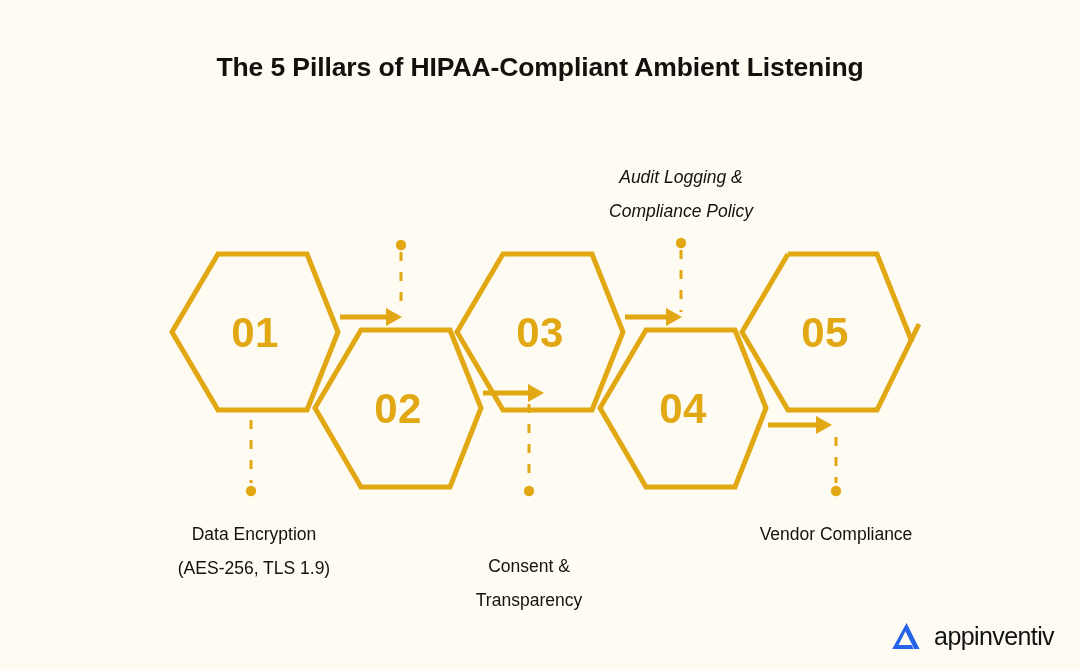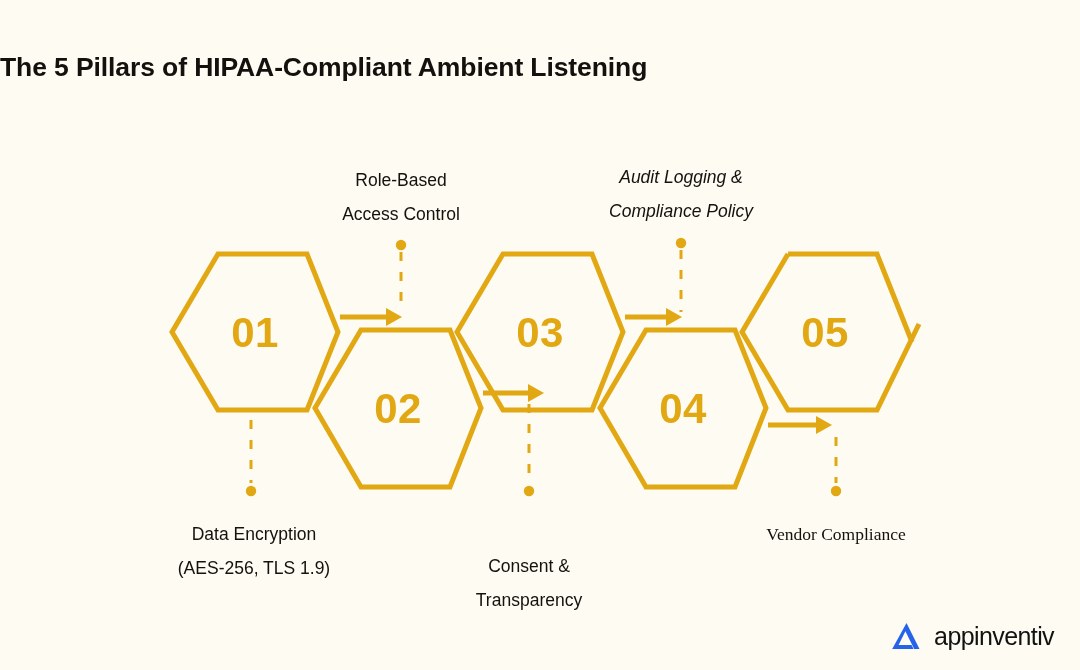--- a/index.html
+++ b/index.html
@@ -18,21 +18,21 @@
     position: absolute;
     inset: 0;
     width: 1080px;
     height: 670px;
   }
   #title {
     position: absolute;
     top: 52px;
     left: 0;
     width: 1080px;
-    text-align: left;
+    text-align: center;
     font-size: 26.5px;
     font-weight: bold;
     color: #13100D;
     letter-spacing: -0.1px;
   }
   .hexnum {
     font-size: 42px;
     font-weight: bold;
     fill: #E2A813;
     font-family: "Liberation Sans", sans-serif;
@@ -143,36 +143,32 @@
       <text x="825" y="347" text-anchor="middle" class="hexnum">05</text>
     </g>
 
   </svg>
 
   <div class="pillar-label" style="top:518px; left:84px; width:340px;">
     <span>Data Encryption</span>
     <span class="l2">(AES-256, TLS 1.9)</span>
   </div>
 
-  <div class="pillar-label" style="top:164px; left:251px; width:300px;">
-    <span>Role-Based</span>
-    <span class="l2">Access Control</span>
-  </div>
 
   <div class="pillar-label" style="top:518px; left:379px; width:300px;margin-top:32px;">
     <span>Consent &amp;</span>
     <span class="l2">Transparency</span>
   </div>
 
   <div class="pillar-label" style="top:161px; left:531px; width:300px;font-style:italic;">
     <span>Audit Logging &amp;</span>
     <span class="l2">Compliance Policy</span>
   </div>
 
-  <div class="pillar-label" style="top:518px; left:656px; width:360px;font-family:Liberation Serif, serif;">
+  <div class="pillar-label" style="top:518px; left:656px; width:360px;">
     <span>Vendor Compliance</span>
   </div>
 
   <div id="logo">
     <svg width="34" height="32" viewBox="0 0 34 32">
       <path d="M17.5 3 L30.5 29 L25.2 29 L16.4 11.2 L9.6 25.0 L22.5 25.0 L24.6 29 L3.2 29 Z" fill="#2563EB"></path>
     </svg>
     <span class="wordmark">appinventiv</span>
   </div>
 

